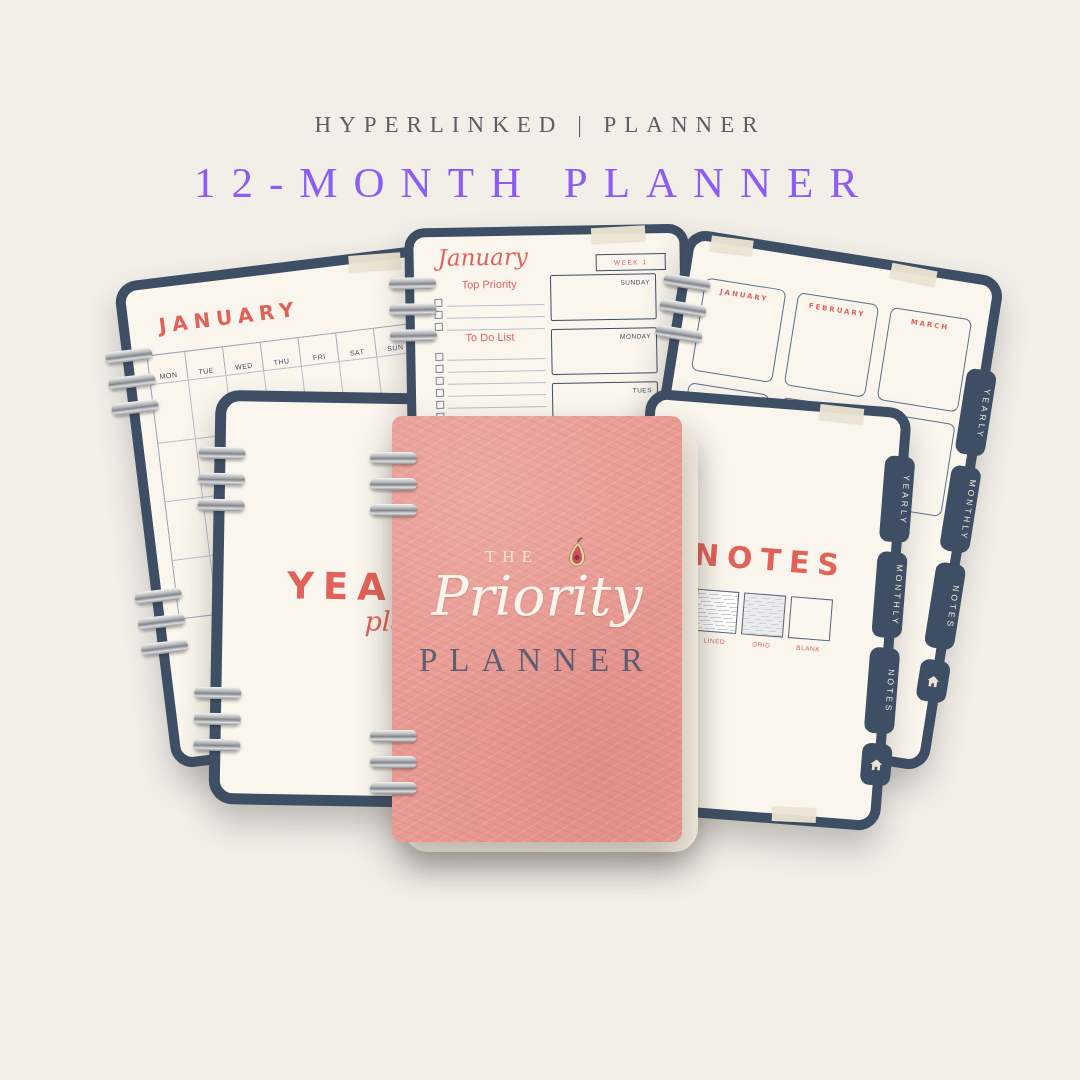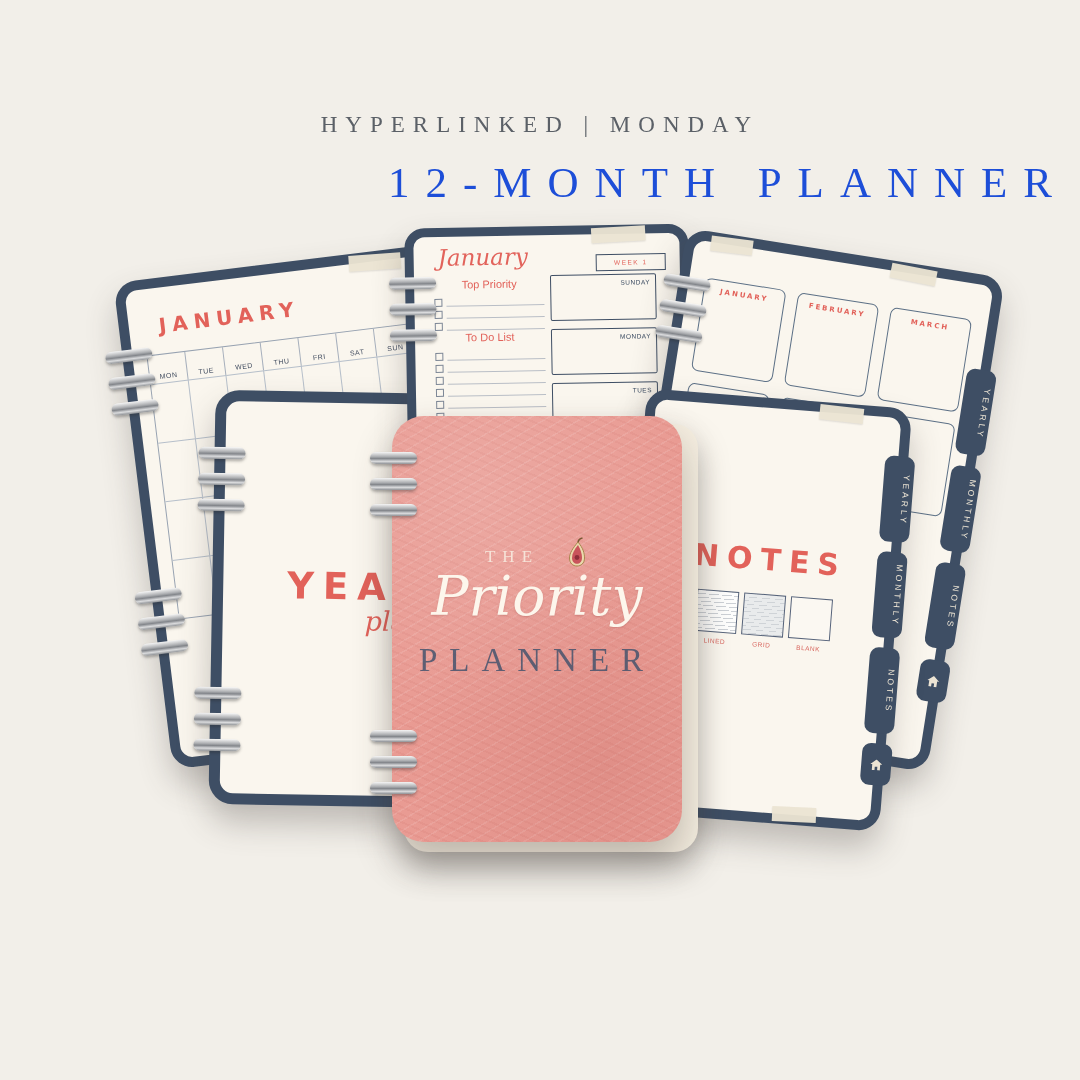--- a/index.html
+++ b/index.html
@@ -2,22 +2,22 @@
 <html><head>
 <meta charset="utf-8">
 <style>
   html,body{margin:0;padding:0;}
   body{width:1080px;height:1080px;font-family:"Liberation Sans",sans-serif;}
   .scene{position:absolute;top:0;left:0;width:1080px;height:1080px;background:#f2efe9;overflow:hidden;}
 
   
   .tagline{position:absolute;top:112px;left:0;width:1080px;text-align:center;
     font-family:"Liberation Serif",serif;font-size:23px;letter-spacing:8px;color:#5b6067;}
-  .title{position:absolute;top:158px;left:0;width:1068px;text-align:right;
-    font-family:"Liberation Serif",serif;font-size:43px;letter-spacing:16px;color:#1d4ed8;}
+  .title{position:absolute;top:158px;left:0;width:1068px;text-align:center;
+    font-family:"Liberation Serif",serif;font-size:43px;letter-spacing:16px;color:#8b5cf6;}
 
   
   .page{position:absolute;background:#faf6ee;border:10px solid #3e4e64;
     box-shadow:0 18px 32px rgba(70,64,58,.30);}
   .tape{position:absolute;background:#ece5d3;opacity:.95;box-shadow:0 1px 2px rgba(0,0,0,.12);}
   .ring{position:absolute;left:-27px;width:47px;height:12px;border-radius:7px;
     background:linear-gradient(180deg,#f5f5f5,#aeb0b3 38%,#83868b 55%,#dadbdd 78%,#8d9094);
     box-shadow:0 2px 3px rgba(40,40,40,.35);}
 
   
@@ -76,21 +76,21 @@
   
   .tab{position:absolute;right:-17px;width:30px;height:86px;background:#3e4e64;border-radius:9px;
     display:flex;align-items:center;justify-content:flex-end;padding-right:2px;box-sizing:border-box;}
   .tab span{writing-mode:vertical-rl;font-size:8.5px;letter-spacing:3px;color:#ece4d4;}
   .tab-home{height:42px;justify-content:center;padding-right:0;align-items:center;}
 
   
   .cover-group{position:absolute;left:392px;top:416px;width:296px;height:432px;z-index:6;}
   .cover-pages{position:absolute;left:12px;top:8px;width:294px;height:428px;border-radius:24px;
     background:#f5eee0;box-shadow:0 16px 30px rgba(70,64,58,.35);}
-  .cover{position:absolute;left:0;top:0;width:290px;height:426px;border-radius:32px;
+  .cover{position:absolute;left:0;top:0;width:290px;height:426px;border-radius:10px;
     background:
       radial-gradient(120% 90% at 30% 18%,rgba(255,255,255,.14),transparent 60%),
       radial-gradient(110% 85% at 72% 82%,rgba(186,92,86,.20),transparent 62%),
       repeating-linear-gradient(23deg,rgba(199,104,97,.12) 0 2px,transparent 2px 7px),
       repeating-linear-gradient(-31deg,rgba(255,255,255,.10) 0 1.5px,transparent 1.5px 9px),
       #e99b93;
     box-shadow:0 20px 38px rgba(60,50,45,.30);}
   .c-the-row{position:absolute;left:0;top:126px;width:100%;display:flex;align-items:center;justify-content:center;gap:26px;}
   .c-the{font-family:"Liberation Serif",serif;font-size:17px;letter-spacing:7px;color:#f6e3d8;}
   .c-script{position:absolute;left:0;top:148px;width:100%;text-align:center;font-family:"DejaVu Serif",serif;
@@ -101,21 +101,21 @@
   
   .banner{position:absolute;left:0;top:852px;width:1080px;height:73px;background:#7a8591;z-index:10;
     display:flex;align-items:center;justify-content:center;}
   .banner span{font-size:35px;color:#ffffff;letter-spacing:1px;transform:scale(.95,1.08);white-space:nowrap;}
 </style>
 </head>
 <body>
 
 <div class="scene">
 
-  <div class="tagline">HYPERLINKED | MONDAY</div>
+  <div class="tagline">HYPERLINKED | PLANNER</div>
   <div class="title">12-MONTH PLANNER</div>
 
   <div class="page p-monthly">
     <div class="tape" style="top:-7px;right:18px;width:52px;height:16px;transform:rotate(3deg);"></div>
     <div class="m-title">JANUARY</div>
     <div class="cal">
       <div class="cal-head">
         <b>MON</b>
         <b>TUE</b>
         <b>WED</b>

